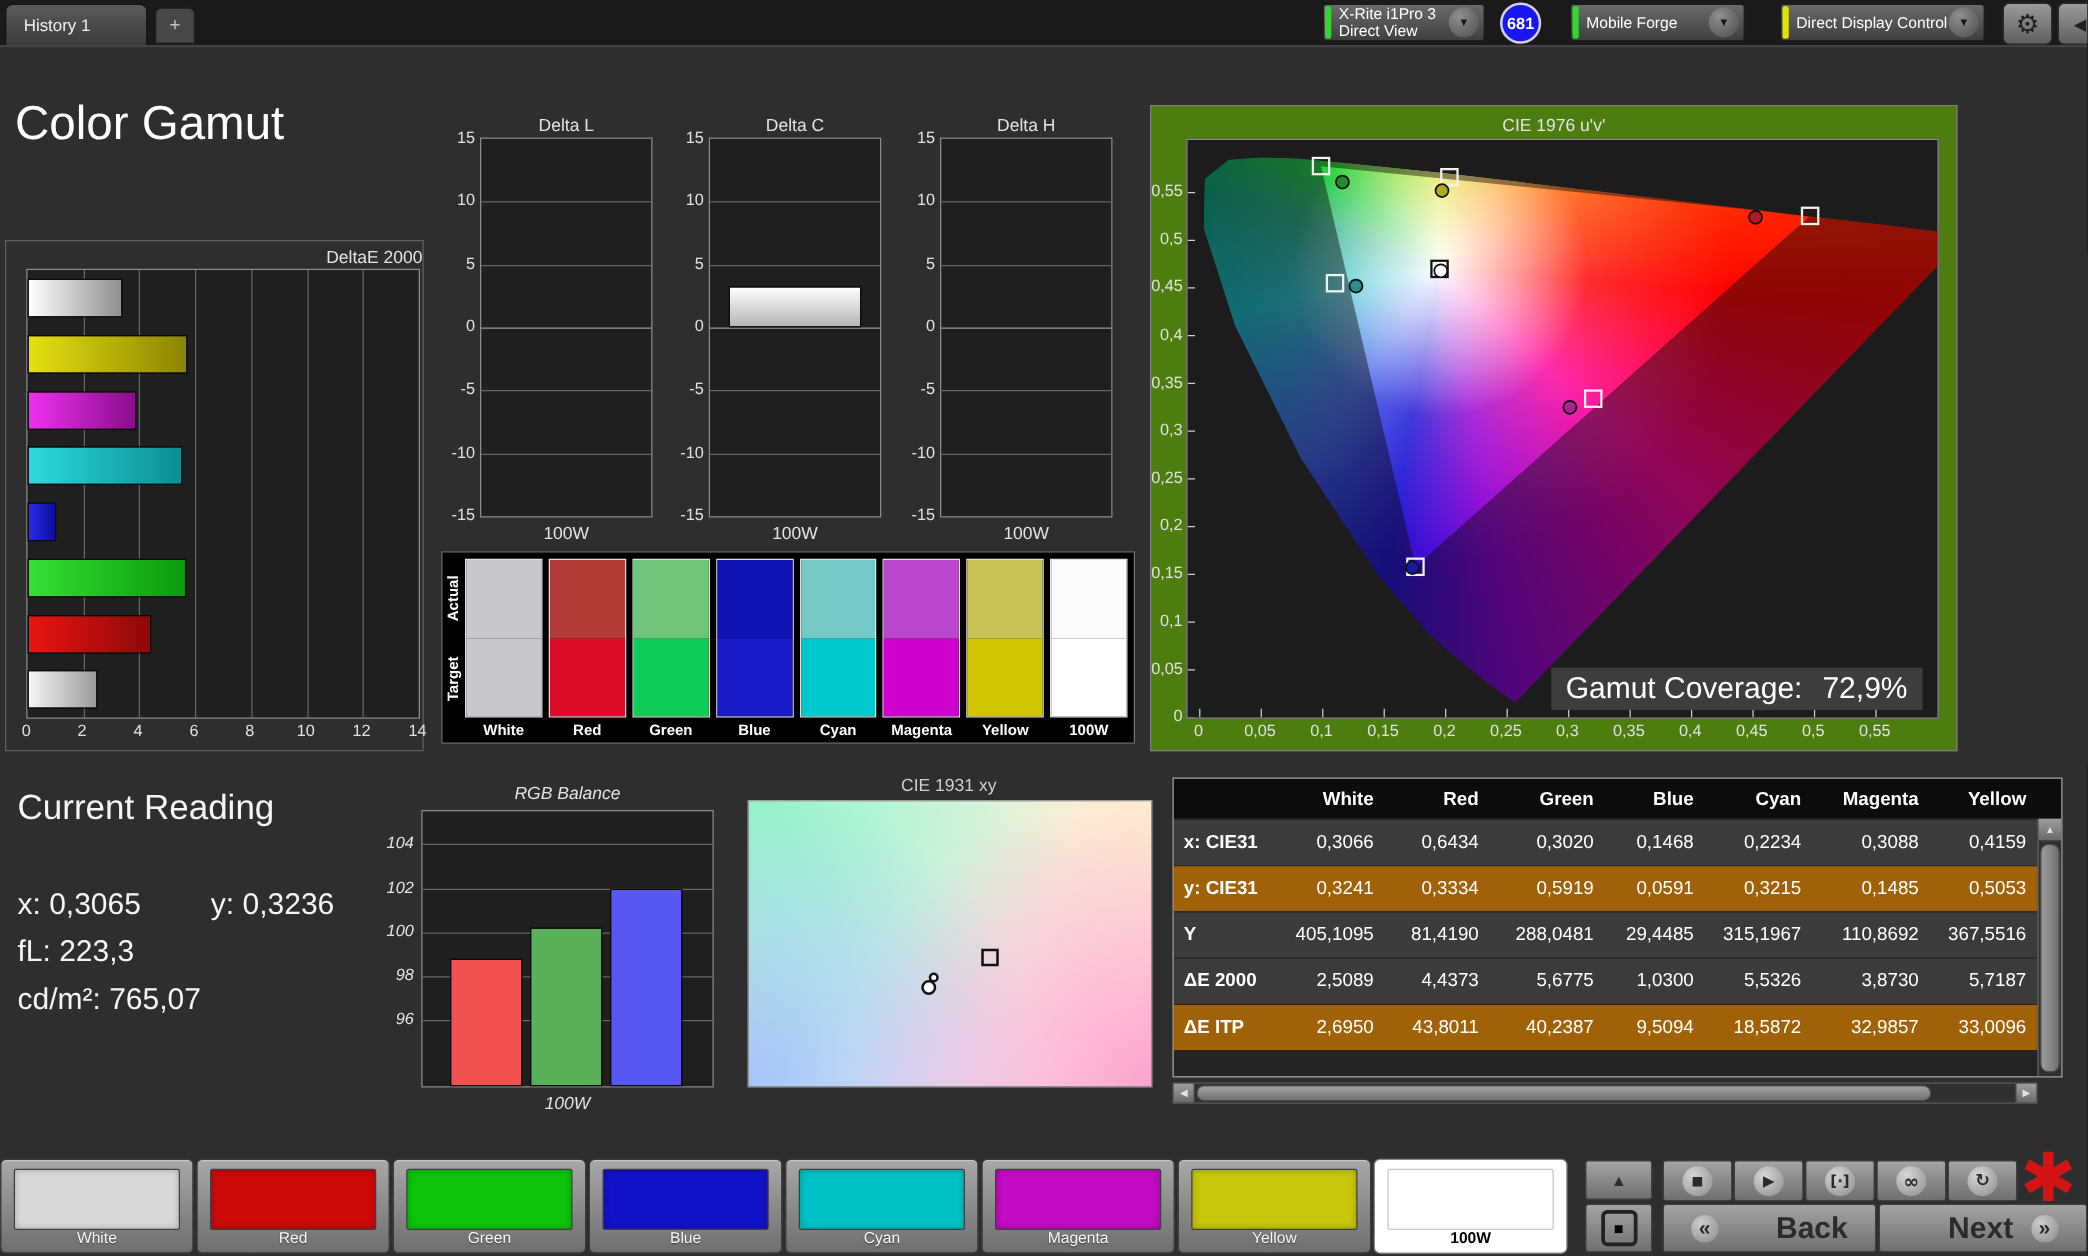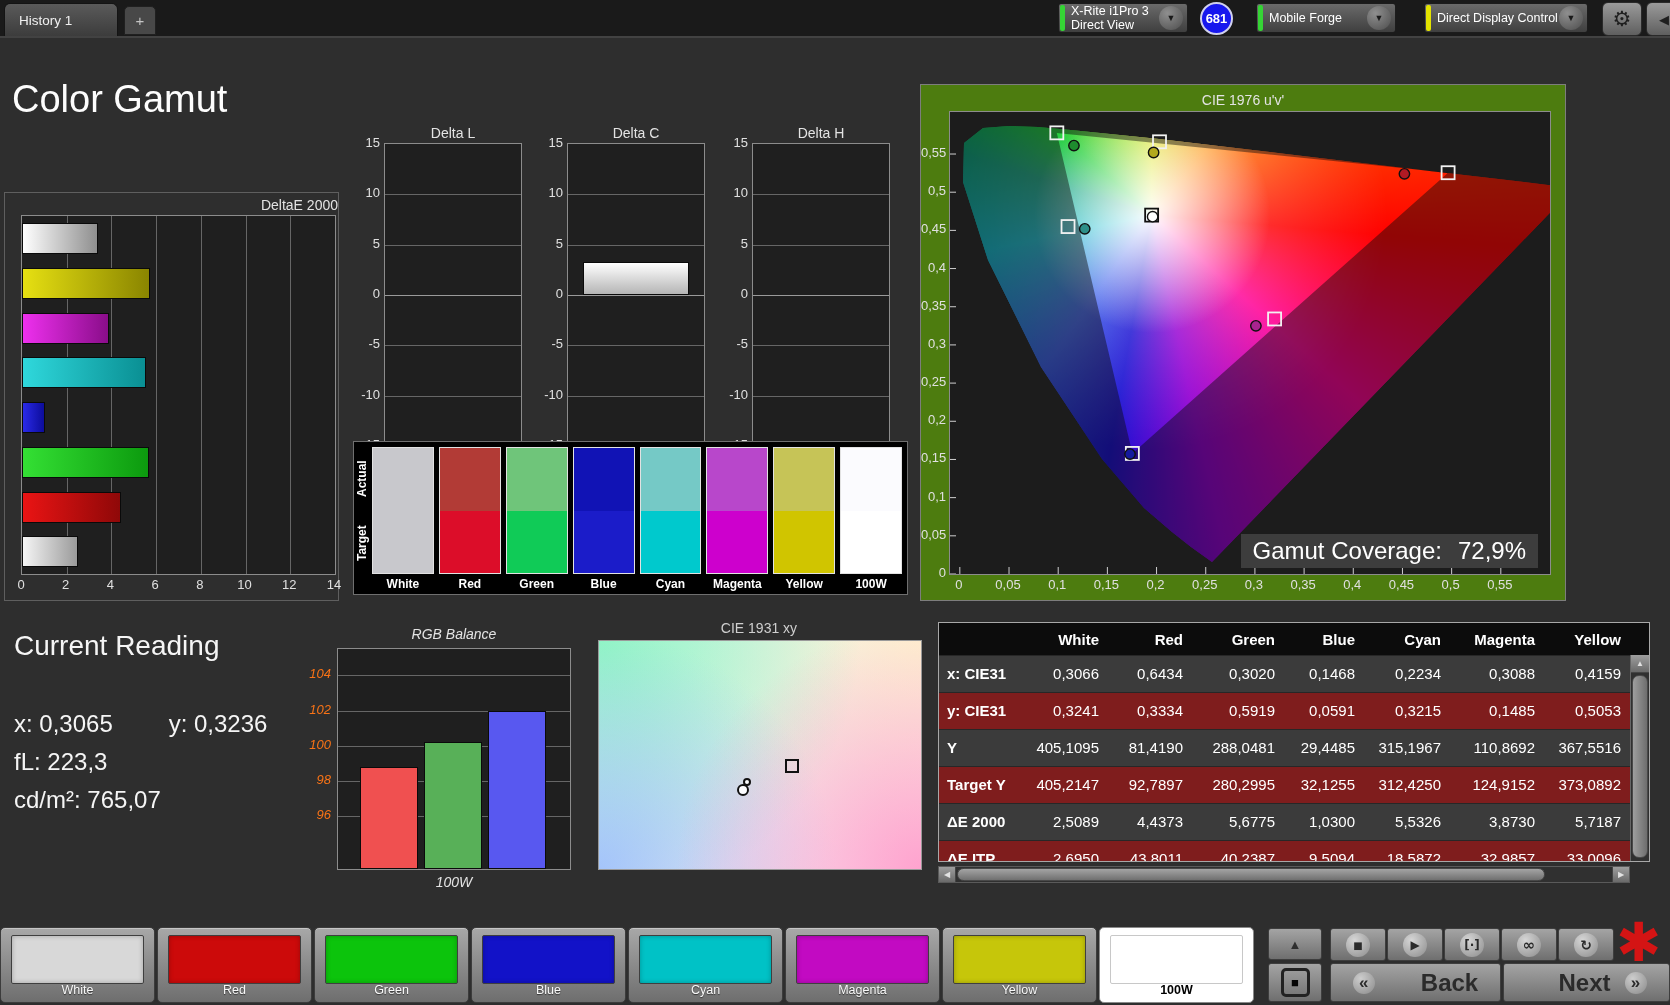--- a/index.html
+++ b/index.html
@@ -40,21 +40,21 @@
   .panel-title{position:absolute;text-align:center;font-size:14px;color:#e3e3e3;}
 
   
   #deltae-panel{position:absolute;left:4px;top:192px;width:333px;height:407px;border:1px solid #5f5f5f;}
   #deltae-title{left:0;top:4px;width:100%;text-align:right;}
   #deltae-plot{left:16px;top:22px;width:313px;height:358px;}
   .hbar{position:absolute;left:0;border:1px solid #0a0a0a;box-sizing:border-box;}
   #deltae-xaxis{position:absolute;left:0;top:384px;width:100%;height:16px;}
 
   
-  .vpanel{position:absolute;width:172px;height:348px;margin-top:33px;}
+  .vpanel{position:absolute;width:172px;height:348px;}
   .vtitle{left:26px;top:0;width:138px;}
   .vplot{left:26px;top:18px;width:136px;height:302px;}
   .vxlabel{position:absolute;left:26px;top:326px;width:138px;text-align:center;font-size:14px;color:#e3e3e3;}
   .vylab{position:absolute;left:0;width:22px;text-align:right;font-size:13px;color:#e0e0e0;}
   .vbar{position:absolute;background:linear-gradient(#ffffff,#b5b5b5);border:1px solid #0a0a0a;box-sizing:border-box;}
 
   
   #swatch-strip{position:absolute;left:353px;top:441px;width:555px;height:154px;background:#000;border:1px solid #6f6f6f;box-sizing:border-box;}
   .glabel{position:absolute;left:1px;width:16px;color:#fff;font-size:12px;font-weight:700;writing-mode:vertical-rl;transform:rotate(180deg);text-align:center;}
   #swatch-cols{position:absolute;left:18px;top:5px;right:5px;bottom:2px;display:flex;gap:5px;}
@@ -85,21 +85,21 @@
   .cr-xy{position:absolute;left:0;top:80px;font-size:24px;}
   .cr-xy .crx{display:inline-block;width:148px;}
   .cr-fl{position:absolute;left:0;top:118px;font-size:24px;}
   .cr-cd{position:absolute;left:0;top:156px;font-size:24px;}
 
   
   #panel-rgb{position:absolute;left:305px;top:618px;width:270px;height:276px;font-style:italic;}
   #rgb-title{left:32px;top:8px;width:234px;}
   #rgb-plot{left:32px;top:30px;width:232px;height:220px;}
   .rbar{position:absolute;width:58px;border:1px solid #0a0a0a;box-sizing:border-box;}
-  .rylab{position:absolute;left:0;width:26px;text-align:right;font-size:13px;color:#f97316;}
+  .rylab{position:absolute;left:0;width:26px;text-align:right;font-size:13px;color:#e5e5e5;}
   #rgb-xlabel{position:absolute;left:32px;top:256px;width:234px;text-align:center;font-size:14px;color:#e3e3e3;}
 
   
   #panel-cie31{position:absolute;left:598px;top:618px;width:322px;height:272px;}
   #cie31-title{left:0;top:2px;width:100%;color:#cfcfcf;}
   #cie31-plot{position:absolute;left:0;top:22px;width:322px;height:228px;border:1px solid #9a9a9a;
      background:
        radial-gradient(circle at 100% 100%, rgba(255,150,200,.85), rgba(255,150,200,0) 62%),
        radial-gradient(circle at 0% 100%, rgba(150,185,255,.8), rgba(150,185,255,0) 60%),
        radial-gradient(circle at 0% 0%, rgba(140,245,195,.95), rgba(140,245,195,0) 66%),
@@ -107,21 +107,21 @@
        linear-gradient(135deg,#def5e8,#fdeef5);}
   .m-square{position:absolute;width:14px;height:14px;border:2px solid #111;transform:translate(-50%,-50%);box-sizing:border-box;}
   .m-circle{position:absolute;width:12px;height:12px;border:2px solid #111;border-radius:50%;background:#fcfcff;transform:translate(-50%,-50%);box-sizing:border-box;}
 
   
   #gamut-table{position:absolute;left:938px;top:622px;width:712px;height:240px;border:1px solid #a8a8a8;background:#242424;overflow:hidden;box-sizing:border-box;}
   .tgrid{display:grid;grid-template-columns:84px 86px 84px 92px 80px 86px 94px 86px;}
   #t-head{height:32px;background:#0c0c0c;}
   .th{color:#fff;font-size:15px;font-weight:600;text-align:right;padding:8px 10px 0 0;box-sizing:border-box;}
   .trow{height:36px;border-top:1px solid #272727;}
-  .trow-dark{background:#3b3b3b;} .trow-light{background:#7f1d1d;}
+  .trow-dark{background:#3b3b3b;} .trow-light{background:#a16207;}
   .tlabel{font-weight:700;color:#fff;font-size:15px;line-height:36px;padding-left:8px;}
   .tcell{color:#fff;font-size:15px;line-height:36px;text-align:right;padding-right:10px;}
   #t-vscroll{position:absolute;top:32px;right:0;bottom:0;width:18px;background:#303030;border-left:1px solid #666;}
   .vs-up{height:17px;background:linear-gradient(#9e9e9e,#6a6a6a);border-bottom:1px solid #444;color:#e2e2e2;font-size:8px;text-align:center;line-height:17px;}
   .vs-thumb{position:absolute;left:1px;right:1px;top:20px;bottom:3px;border-radius:7px;background:linear-gradient(90deg,#9e9e9e,#6e6e6e);border:1px solid #494949;}
   #t-hscroll{position:absolute;left:938px;top:866px;width:692px;height:17px;background:#303030;border:1px solid #5a5a5a;box-sizing:border-box;}
   .hs-btn{position:absolute;top:0;bottom:0;width:16px;background:linear-gradient(#9e9e9e,#6a6a6a);color:#e2e2e2;font-size:8px;text-align:center;line-height:15px;}
   .hs-left{left:0;border-right:1px solid #444;} .hs-right{right:0;border-left:1px solid #444;}
   .hs-thumb{position:absolute;left:18px;width:588px;top:1px;bottom:1px;border-radius:8px;background:linear-gradient(#a4a4a4,#707070);border:1px solid #494949;box-sizing:border-box;}
 
@@ -502,30 +502,20 @@
         <div class="tgrid trow trow-dark">
           <div class="tlabel">Y</div>
           <div class="tcell">405,1095</div>
           <div class="tcell">81,4190</div>
           <div class="tcell">288,0481</div>
           <div class="tcell">29,4485</div>
           <div class="tcell">315,1967</div>
           <div class="tcell">110,8692</div>
           <div class="tcell">367,5516</div>
         </div>
-        <div class="tgrid trow trow-light">
-          <div class="tlabel">Target Y</div>
-          <div class="tcell">405,2147</div>
-          <div class="tcell">92,7897</div>
-          <div class="tcell">280,2995</div>
-          <div class="tcell">32,1255</div>
-          <div class="tcell">312,4250</div>
-          <div class="tcell">124,9152</div>
-          <div class="tcell">373,0892</div>
-        </div>
         <div class="tgrid trow trow-dark">
           <div class="tlabel">ΔE 2000</div>
           <div class="tcell">2,5089</div>
           <div class="tcell">4,4373</div>
           <div class="tcell">5,6775</div>
           <div class="tcell">1,0300</div>
           <div class="tcell">5,5326</div>
           <div class="tcell">3,8730</div>
           <div class="tcell">5,7187</div>
         </div>

